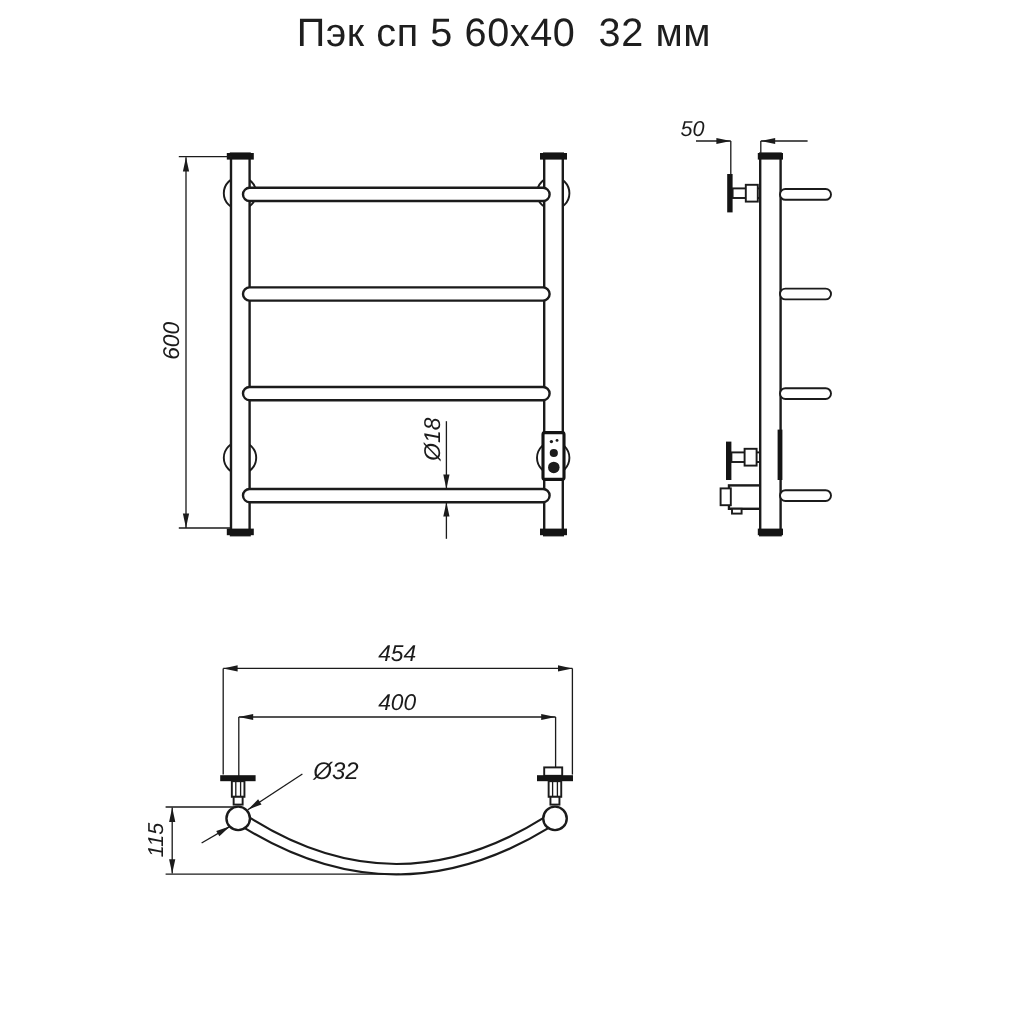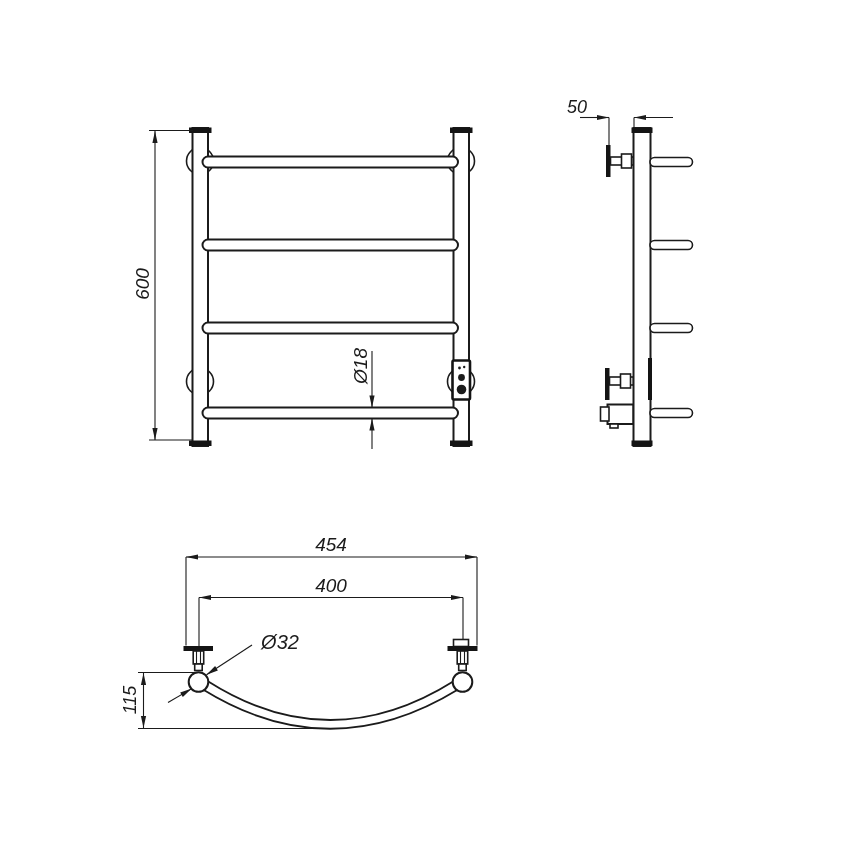--- a/index.html
+++ b/index.html
@@ -12,20 +12,21 @@
   .objthin{stroke:#1b1b1b;stroke-width:1.6;fill:#ffffff;}
   .solid{fill:#141414;stroke:none;}
   .dim{stroke:#1b1b1b;stroke-width:1.1;fill:none;}
   .arr{fill:#1b1b1b;stroke:none;}
   .dimtxt{font-family:"Liberation Sans",sans-serif;font-style:italic;fill:#1b1b1b;}
 </style>
 </head>
 <body>
 
 <div id="stage">
+  <div id="title">Пэк сп 5 60х40  32 мм</div>
 
   <svg width="850" height="850" viewBox="0 0 850 850">
 
     <g>
 
       <circle class="objthin" cx="200" cy="161" r="13.5"></circle>
       <circle class="objthin" cx="461" cy="161" r="13.5"></circle>
       <circle class="objthin" cx="200" cy="381.5" r="13.5"></circle>
       <circle class="objthin" cx="461" cy="381.5" r="13.5"></circle>
 

